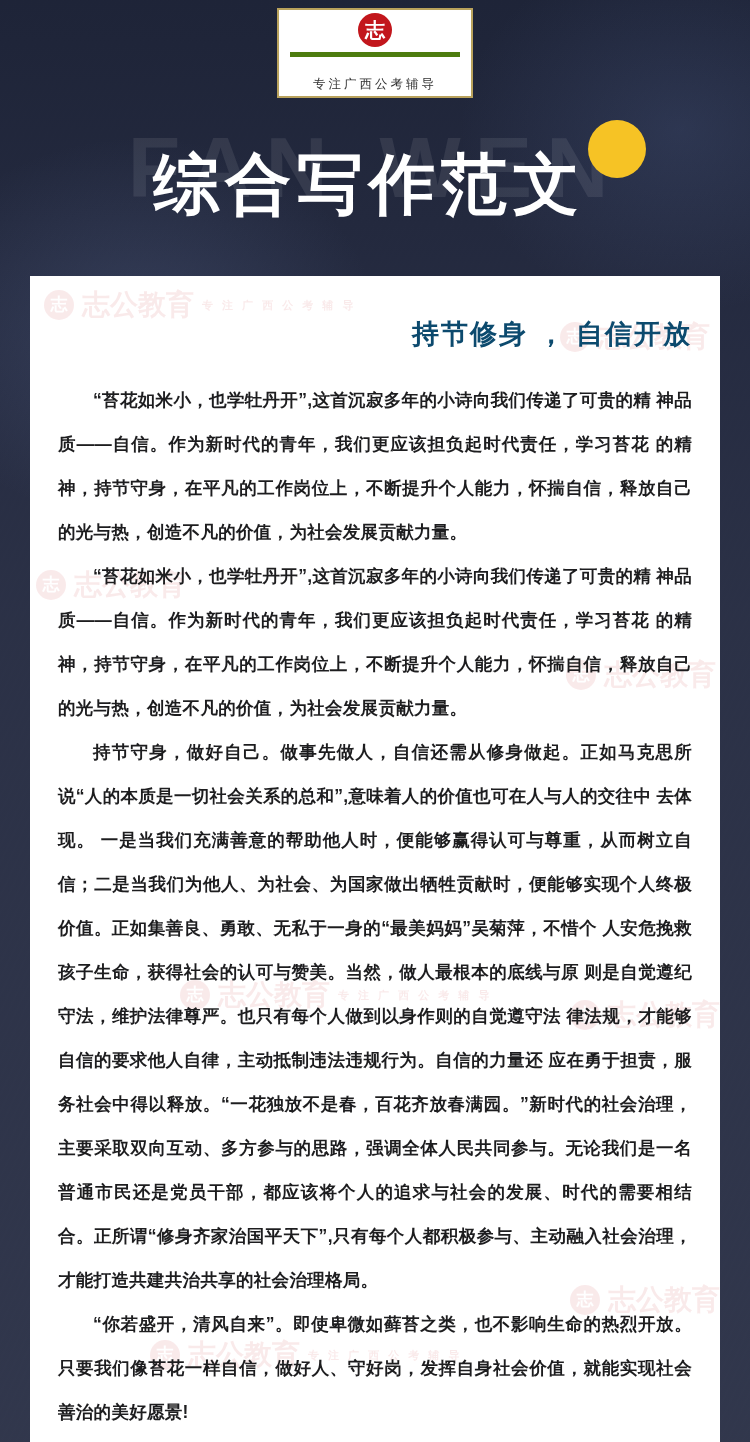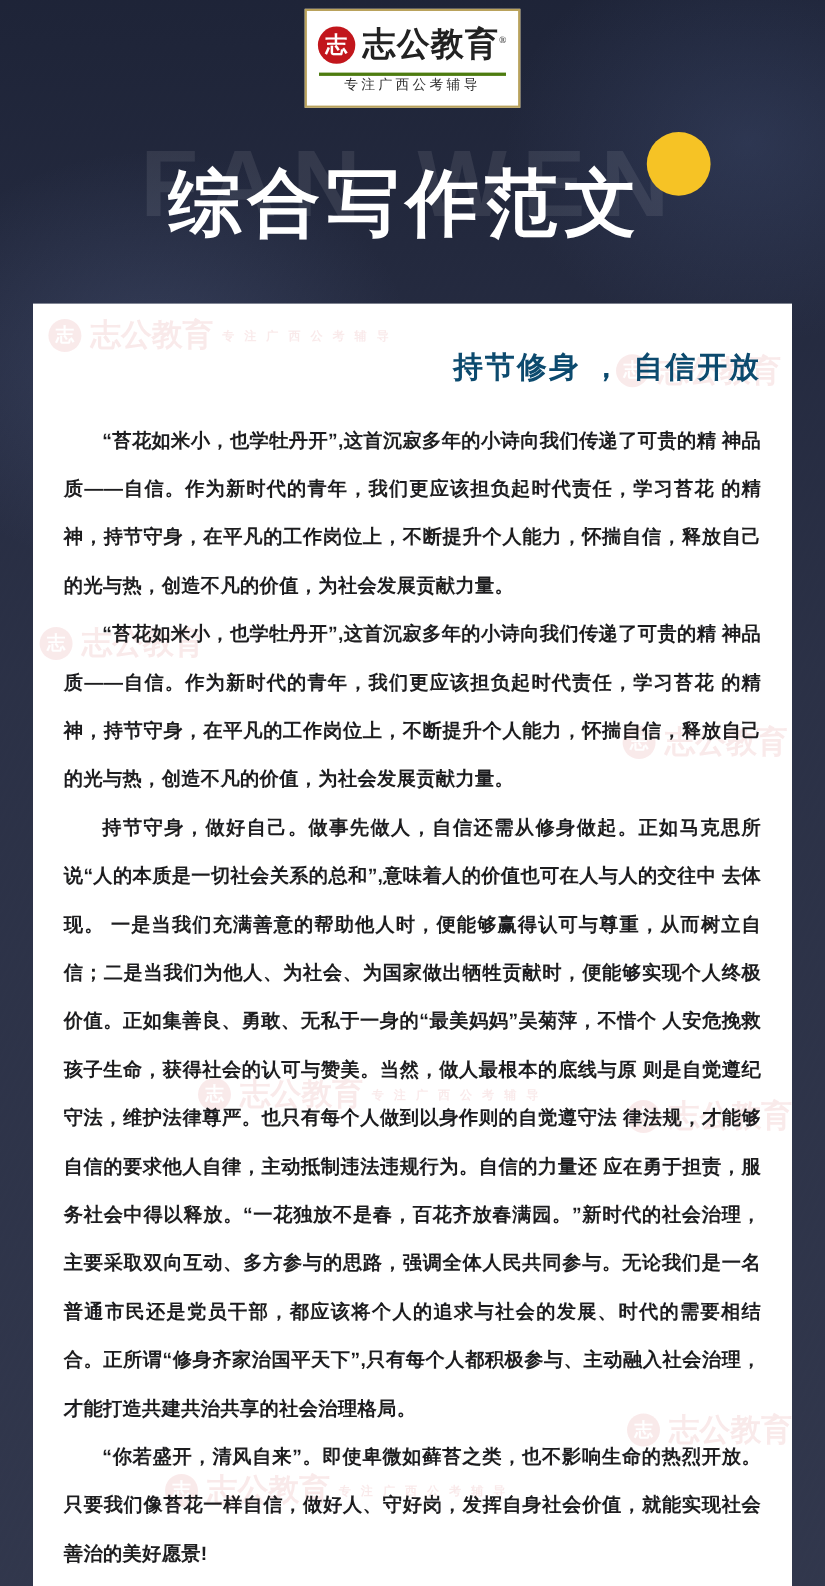--- a/index.html
+++ b/index.html
@@ -88,22 +88,22 @@
   .logo-sup {
     font-size: 9px;
     vertical-align: super;
     color: #555;
   }
   .logo-sub {
     margin-top: 5px;
     font-size: 12.5px;
     color: #333;
     letter-spacing: 3px;
-    border-top: 3px solid #4d7c0f;
-    padding-top: 0;
+    border-top: 5px solid #4d7c0f;
+    padding-top: 19px;
     width: 170px;
     text-align: center;
   }
 
   .title-wrap {
     position: relative;
     height: 150px;
     margin-top: 16px;
   }
   .ghost-text {
@@ -231,21 +231,20 @@
 
 <div class="page-bg"></div>
 <div class="bg-glow"></div>
 <div class="bg-glow2"></div>
 
 <div class="header">
 
   <div class="logo-box">
     <div class="logo-row">
       <span class="logo-mark">志</span>
-      <span class="logo-name"><span>志公教育</span><span class="logo-sup">®</span></span>
     </div>
     <div class="logo-sub">专注广西公考辅导</div>
   </div>
 
   <div class="title-wrap">
     <div class="ghost-text">FAN WEN</div>
     <div class="dot"></div>
     <div class="main-title">综合写作范文</div>
   </div>
 

